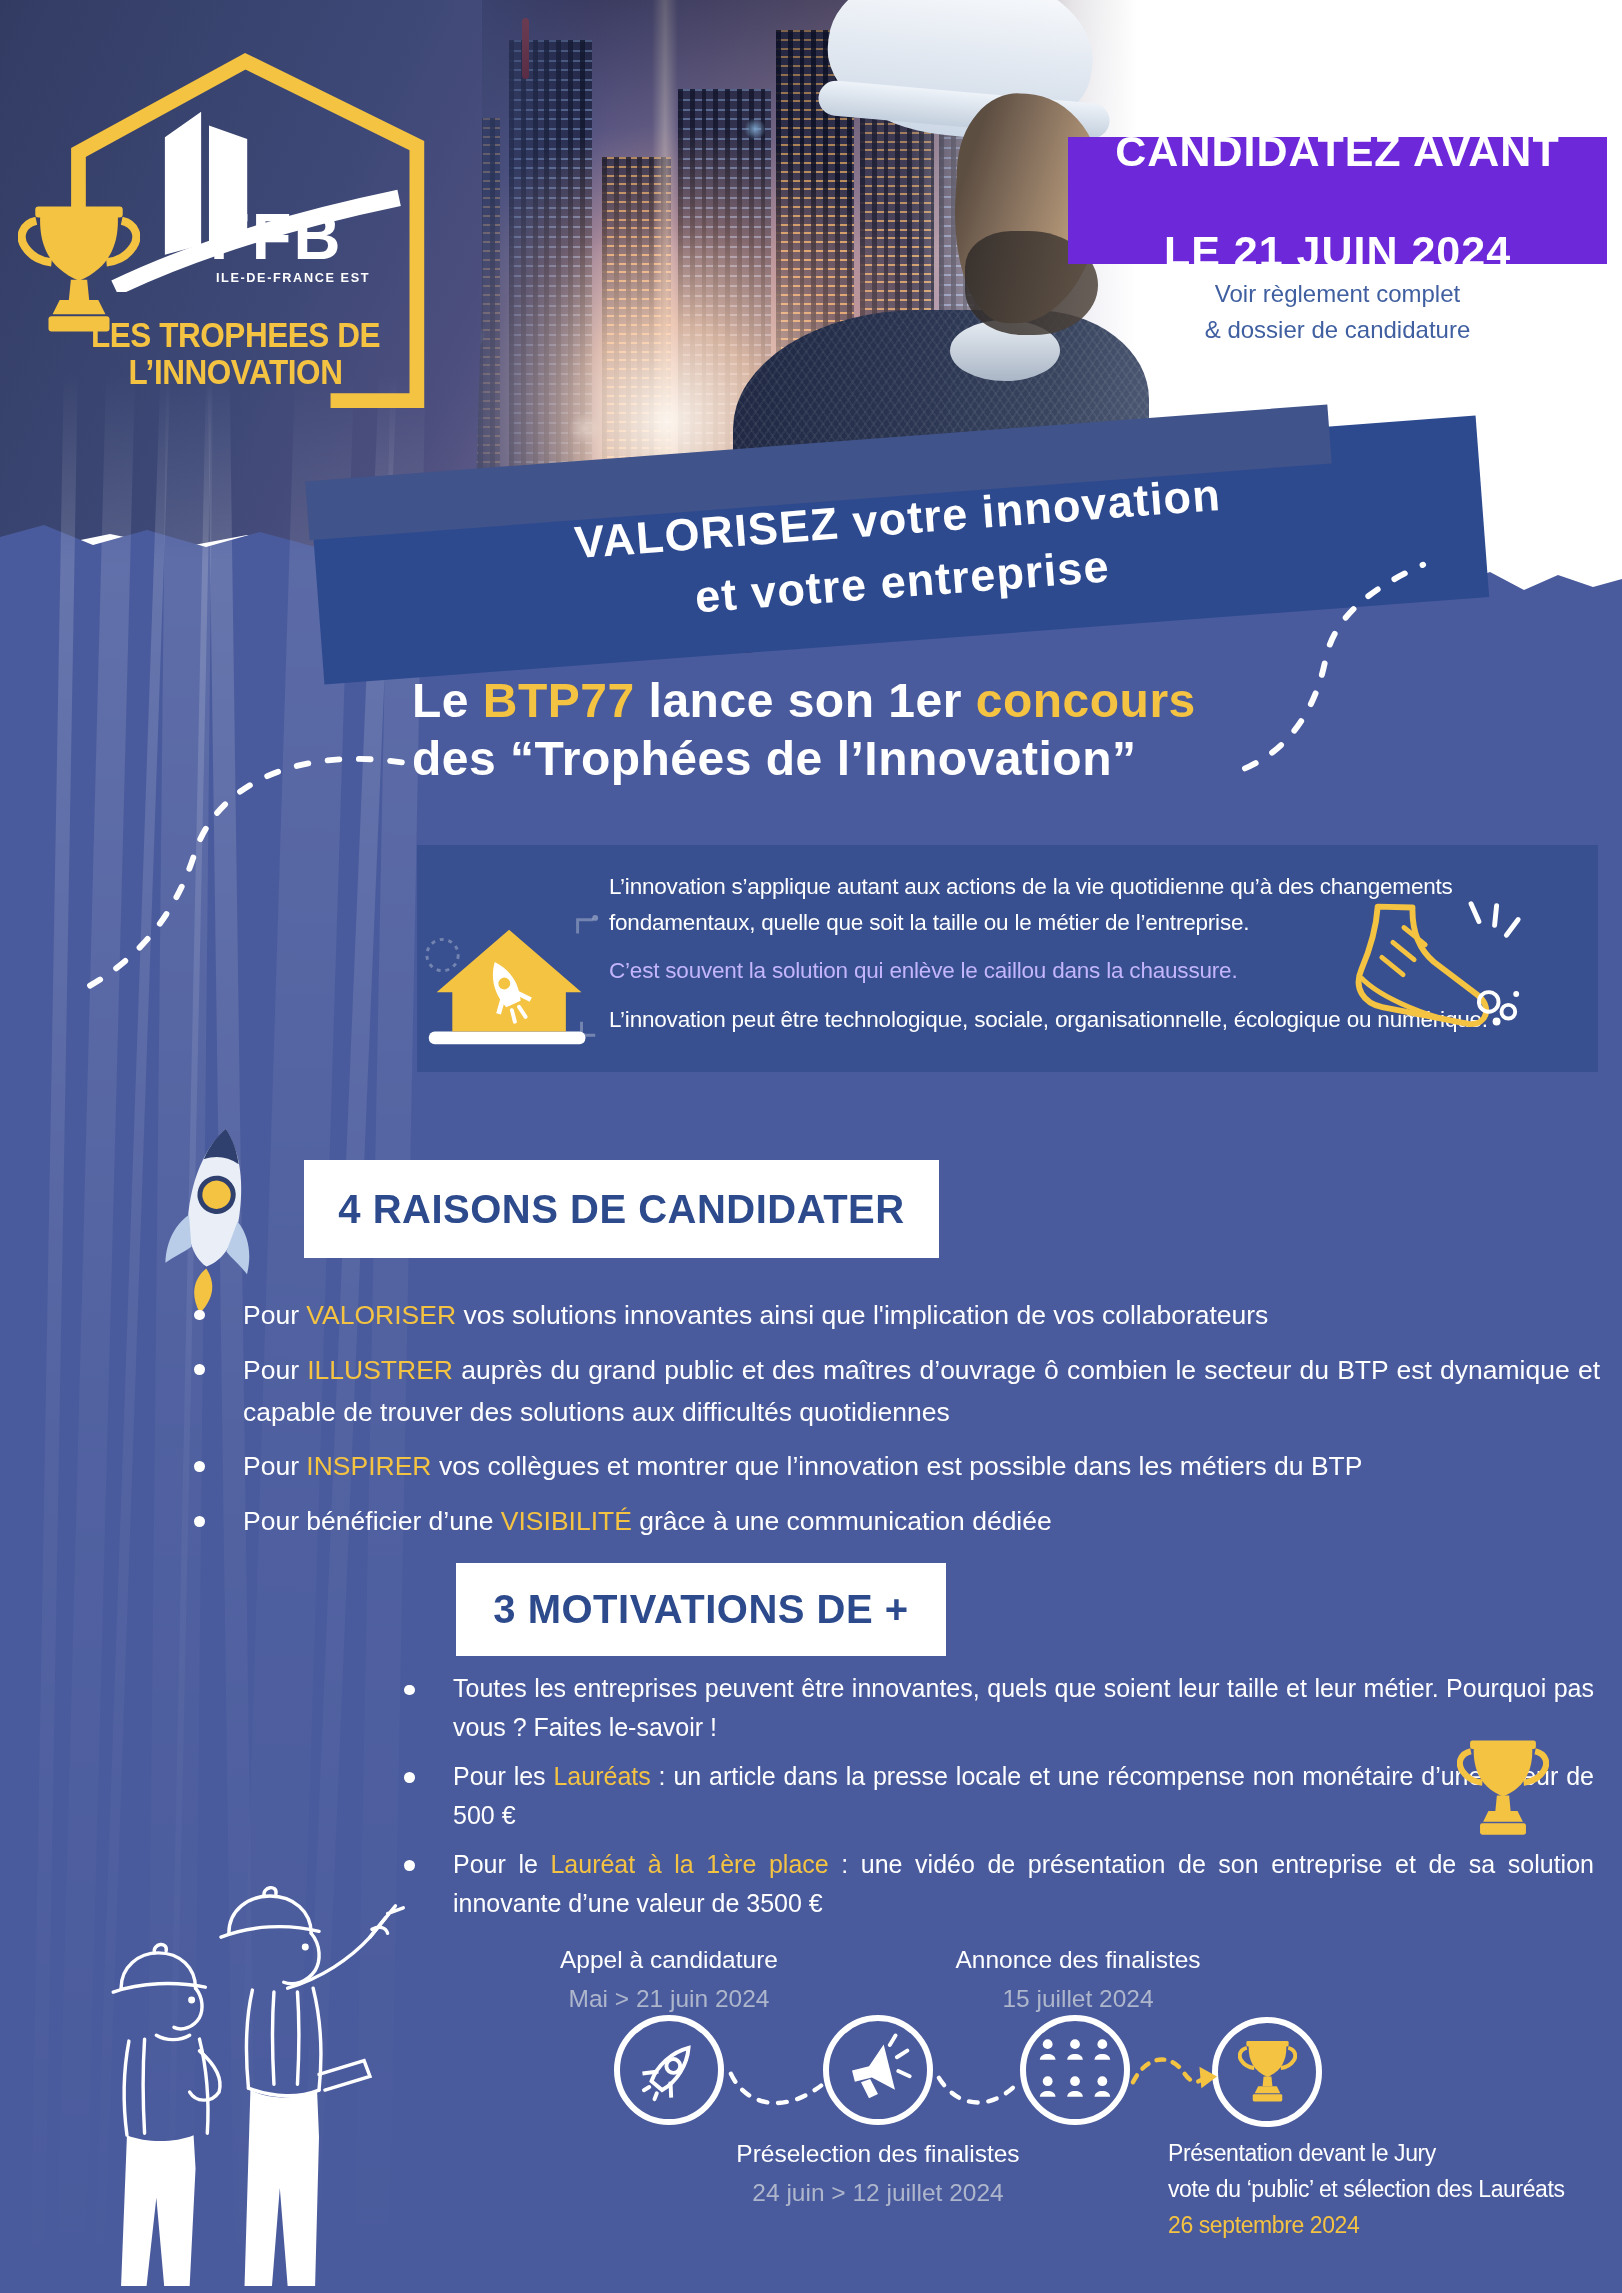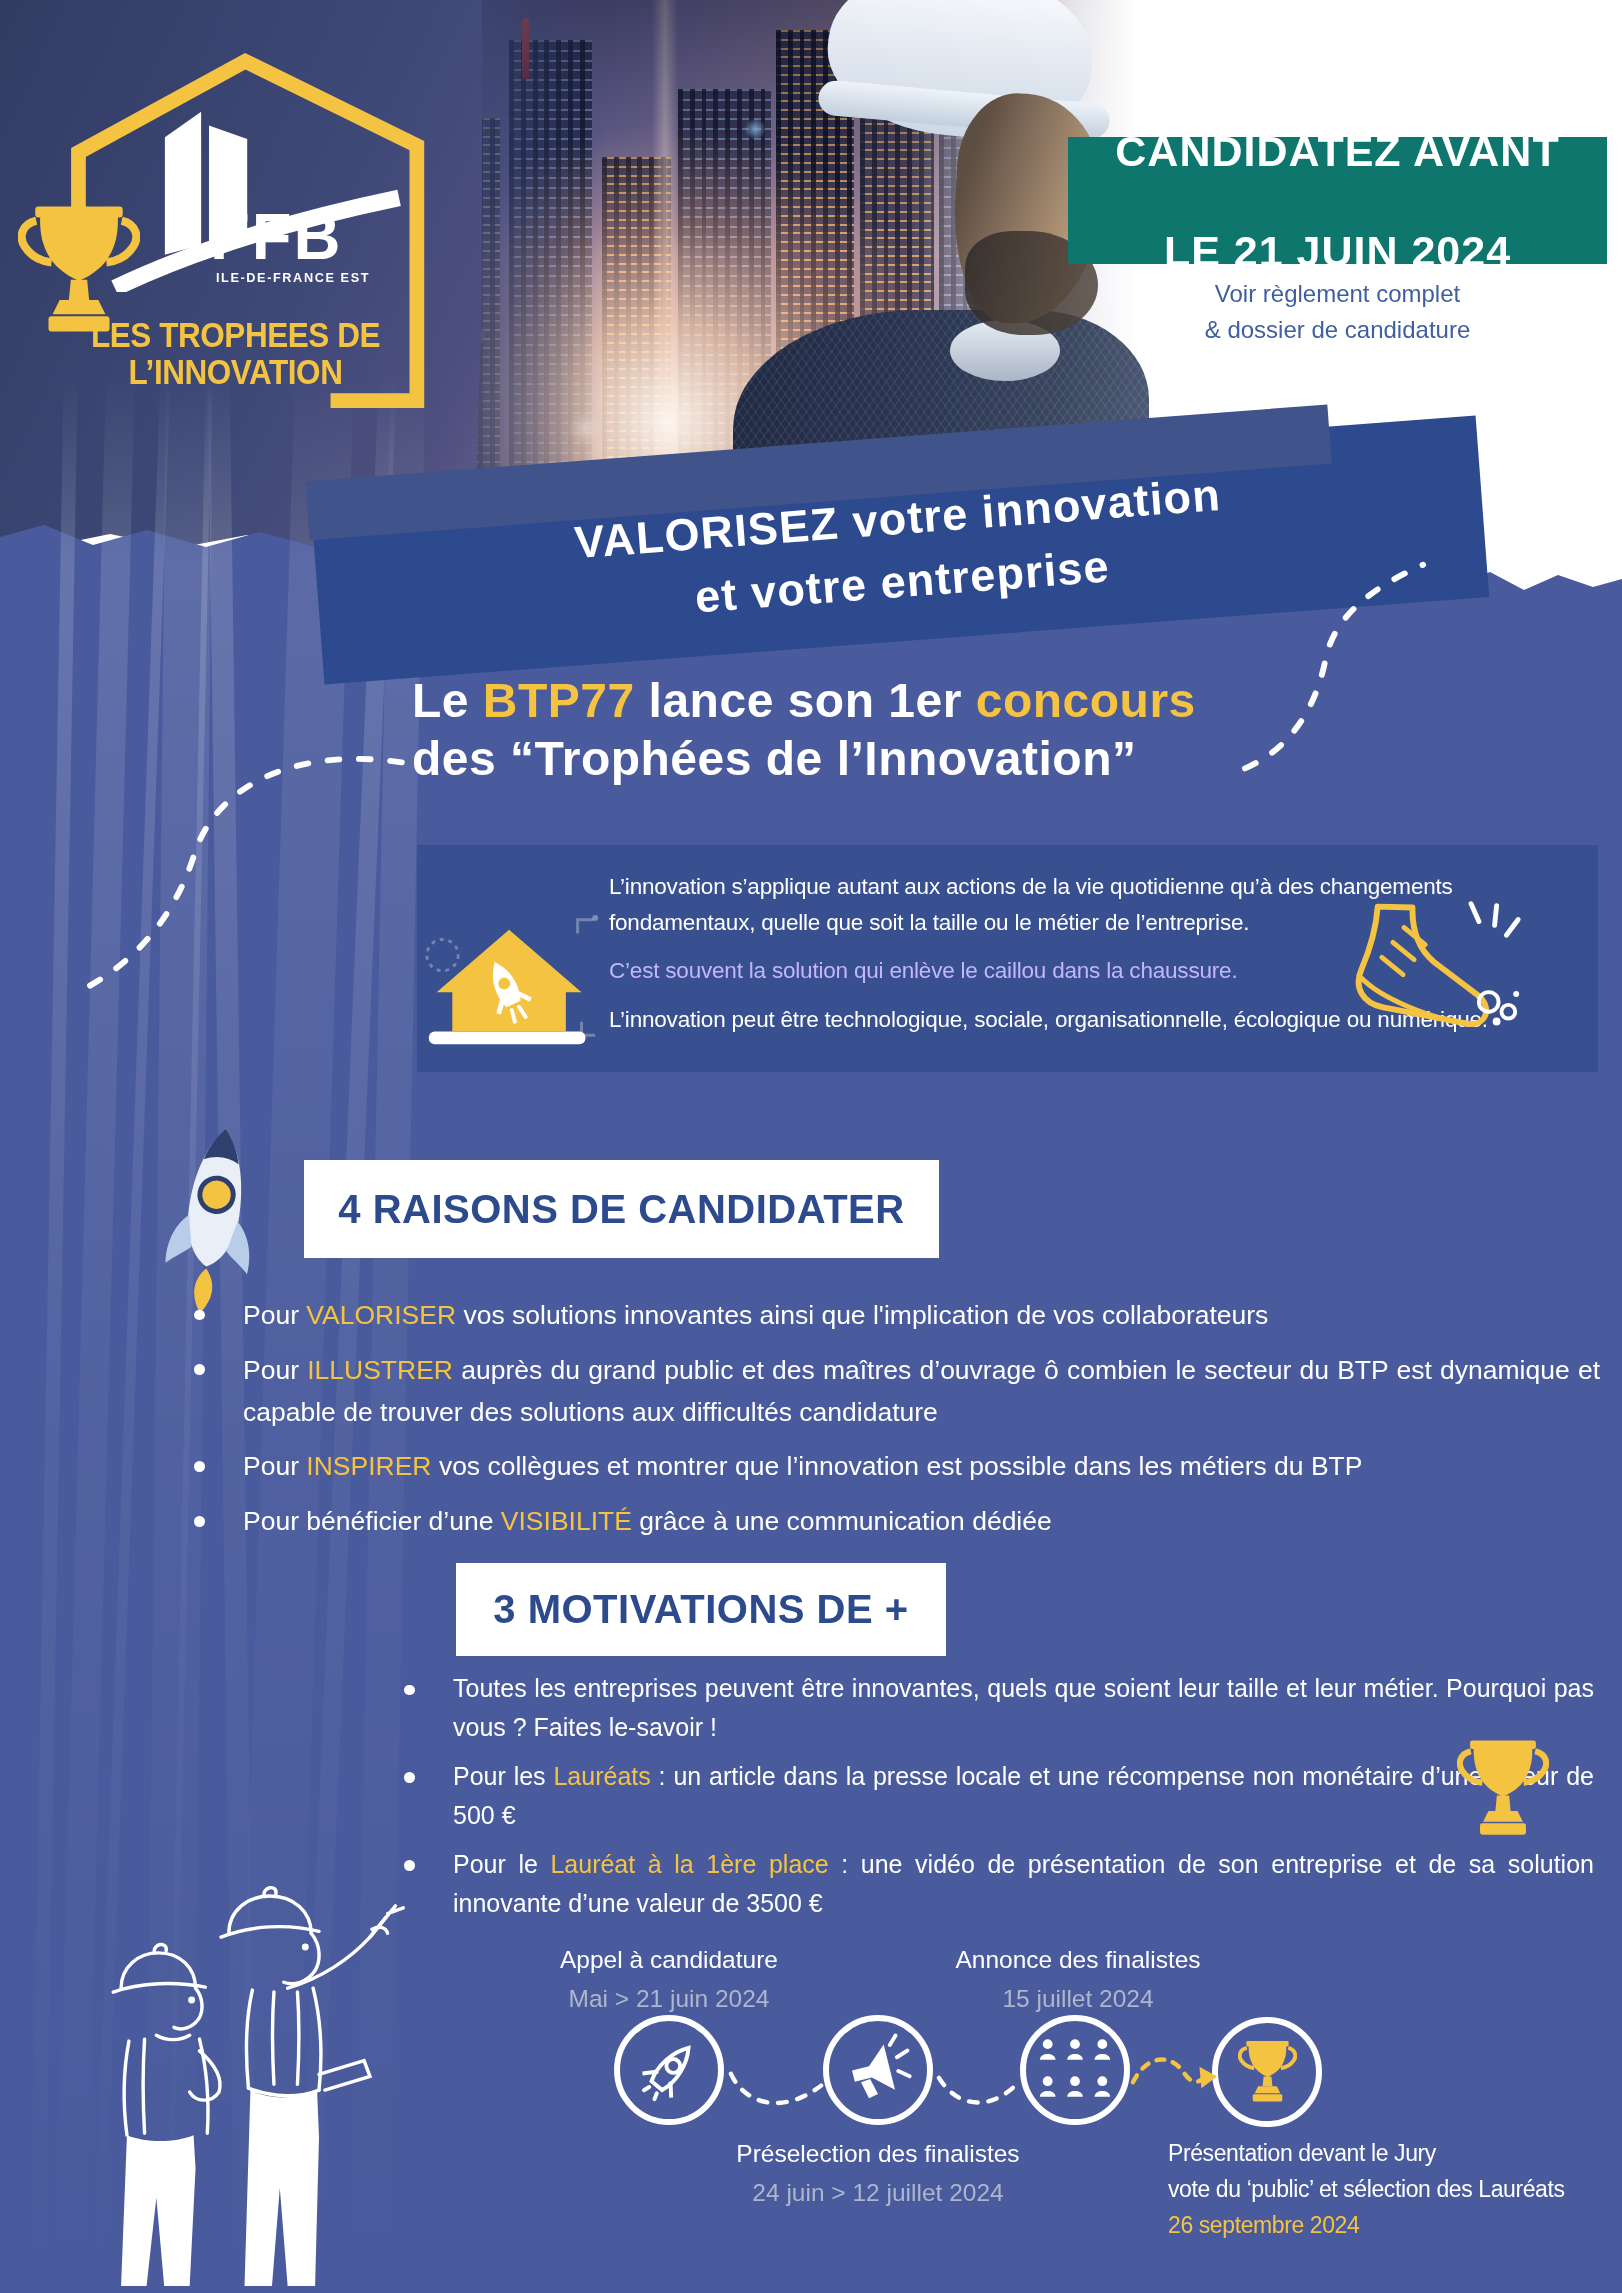--- a/index.html
+++ b/index.html
@@ -68,21 +68,21 @@
 
   
   .logo-ffb{position:absolute;left:210px;top:204px;width:186px;color:#fff;font-weight:bold;
     font-size:65px;letter-spacing:2px;line-height:1;}
   .logo-region{position:absolute;left:210px;top:271px;width:186px;color:#fff;font-weight:bold;
     font-size:12.7px;letter-spacing:1.6px;padding-left:6px;}
   .logo-tag{position:absolute;left:69px;top:316px;width:333px;text-align:center;color:#F5C342;
     font-weight:bold;font-size:35px;line-height:37px;letter-spacing:-0.5px;transform:scaleX(.9);}
 
   
-  .cta{position:absolute;left:1068px;top:137px;width:539px;height:127px;background:#0f766e;
+  .cta{position:absolute;left:1068px;top:137px;width:539px;height:127px;background:#6d28d9;
     color:#fff;font-weight:bold;font-size:43px;line-height:56px;letter-spacing:1px;
     display:flex;flex-direction:column;align-items:center;justify-content:center;text-align:center;cursor:pointer;gap:44px;}
   .cta-note{position:absolute;left:1068px;top:276px;width:539px;text-align:center;color:#3f5fa0;
     font-size:24px;line-height:36px;cursor:pointer;}
 
   
   .hero{position:absolute;left:316px;top:459px;width:1168px;height:182px;background:#2d4a8f;
     transform:rotate(-4.3deg);color:#fff;font-weight:bold;font-size:45px;line-height:63px;
     letter-spacing:1.2px;display:flex;flex-direction:column;align-items:center;justify-content:center;text-align:center;}
   .hero::before{content:"";position:absolute;left:-3.9px;right:147px;top:-21.6px;height:59px;background:#40538a;z-index:-1;}
@@ -273,21 +273,21 @@
       <circle cx="52" cy="74" r="17" fill="#F5C342" stroke="#2f3f6e" stroke-width="5"></circle>
       <path d="M27 98 C12 112 8 132 10 150 C18 142 28 136 34 130 Z" fill="#b9cde8"></path>
       <path d="M77 98 C92 112 96 132 94 150 C86 142 76 136 70 130 Z" fill="#b9cde8"></path>
       <path d="M52 150 C63 162 65 178 52 196 C39 178 41 162 52 150 Z" fill="#F5C342"></path>
     </g>
   </svg>
 
   <div class="h-box h-reasons">4 RAISONS DE CANDIDATER</div>
   <ul class="blist list-reasons">
     <li><span>Pour </span><span class="y">VALORISER</span><span> vos solutions innovantes ainsi que l'implication de vos collaborateurs</span></li>
-    <li><span>Pour </span><span class="y">ILLUSTRER</span><span> auprès du grand public et des maîtres d’ouvrage ô combien le secteur du BTP est dynamique et capable de trouver des solutions aux difficultés candidature</span></li>
+    <li><span>Pour </span><span class="y">ILLUSTRER</span><span> auprès du grand public et des maîtres d’ouvrage ô combien le secteur du BTP est dynamique et capable de trouver des solutions aux difficultés quotidiennes</span></li>
     <li><span>Pour </span><span class="y">INSPIRER</span><span> vos collègues et montrer que l’innovation est possible dans les métiers du BTP</span></li>
     <li><span>Pour bénéficier d’une </span><span class="y">VISIBILITÉ</span><span> grâce à une communication dédiée</span></li>
   </ul>
 
   <div class="h-box h-motiv">3 MOTIVATIONS DE +</div>
   <ul class="blist list-motiv">
     <li><span>Toutes les entreprises peuvent être innovantes, quels que soient leur taille et leur métier. Pourquoi pas vous ? Faites le-savoir !</span><span class="y"></span><span></span></li>
     <li><span>Pour les </span><span class="y">Lauréats</span><span> : un article dans la presse locale et une récompense non monétaire d’une valeur de 500 €</span></li>
     <li><span>Pour le </span><span class="y">Lauréat à la 1ère place</span><span> : une vidéo de présentation de son entreprise et de sa solution innovante d’une valeur de 3500 €</span></li>
   </ul>

